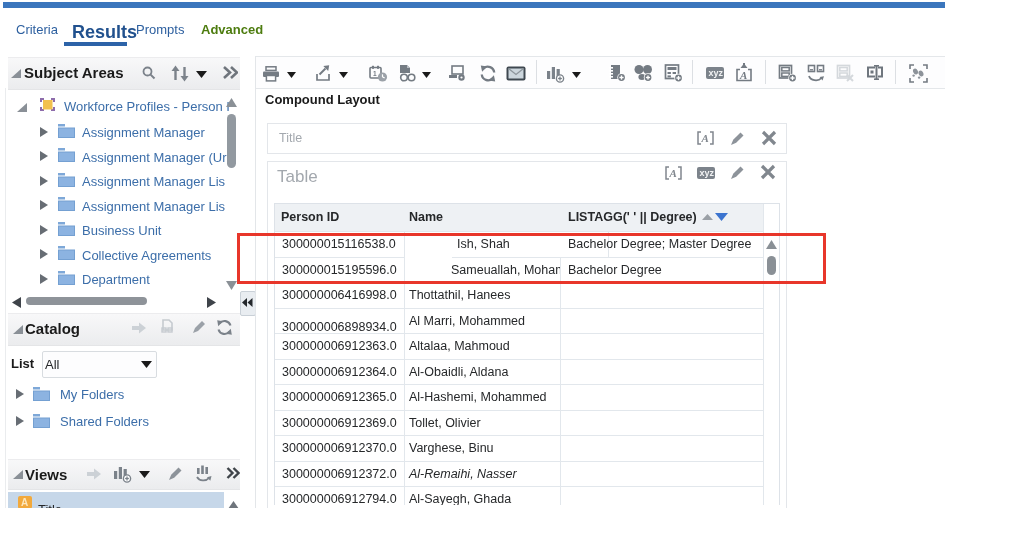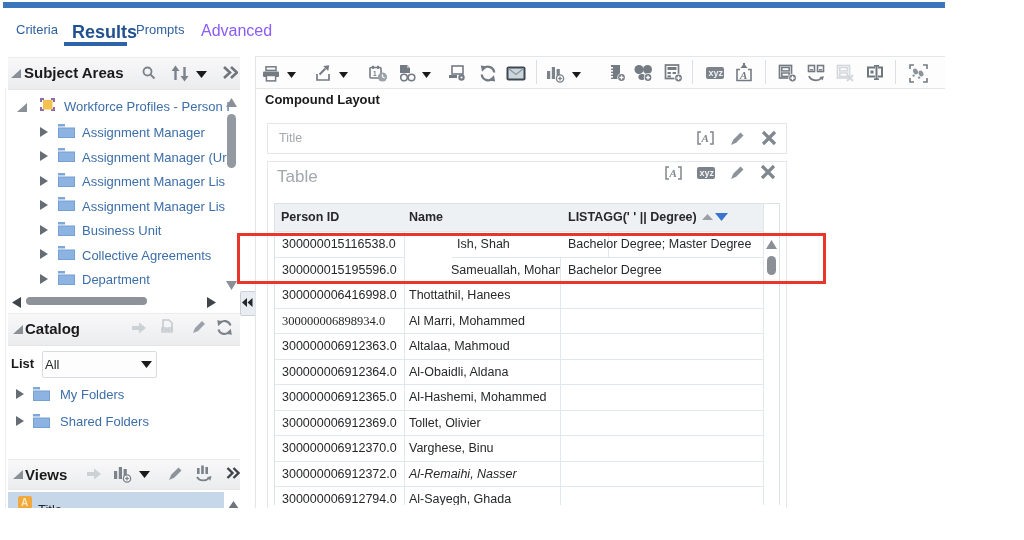--- a/index.html
+++ b/index.html
@@ -17,21 +17,21 @@
 </head>
 <body>
 <div id="root">
 
   <div class="abs" style="left:3px;top:2px;width:942px;height:6px;background:#3b76bd;"></div>
 
   <div class="abs" style="left:16px;top:22px;font-size:13px;color:#2c5f9f;">Criteria</div>
   <div class="abs" style="left:72px;top:22px;font-size:18px;font-weight:bold;color:#21518e;">Results</div>
   <div class="abs" style="left:64px;top:42px;width:63px;height:4px;background:#2d63a8;"></div>
   <div class="abs" style="left:136px;top:22px;font-size:13px;color:#2c5f9f;">Prompts</div>
-  <div class="abs" style="left:201px;top:22px;font-size:16px;color:#8b5cf6;">Advanced</div>
+  <div class="abs" style="left:201px;top:22px;font-size:13px;color:#4d7c0f;font-weight:bold;">Advanced</div>
 
   <div class="abs" style="left:5px;top:88px;width:1px;height:420px;background:#eaecee;"></div>
 
   <div class="hdrband" style="top:57px;border-bottom:1px solid #e4e5e7;"></div>
   <svg class="abs" style="left:11px;top:69px;" width="10" height="9" viewBox="0 0 10 9">
       <polygon points="0,9 10,0 10,9" fill="#8a9097"></polygon>
     </svg>
   <div class="hdrtxt" style="left:24px;top:64px;">Subject Areas</div>
 
   <svg class="abs" style="left:142px;top:66px;" width="14" height="14" viewBox="0 0 14 14">
@@ -467,21 +467,21 @@
     <div style="position:absolute;left:0;top:78.0px;width:129px;height:25.5px;" class="gridcell">
         <span style="position:absolute;left:7px;top:6px;">300000006416998.0</span>
       </div>
     <div style="position:absolute;left:129px;top:78.0px;width:156px;height:25.5px;" class="gridcell">
         <span style="position:absolute;left:5px;top:6px;">Thottathil, Hanees</span>
       </div>
     <div style="position:absolute;left:285px;top:78.0px;width:203px;height:25.5px;" class="gridcell">
         <span style="position:absolute;left:8px;top:6px;"></span>
       </div>
     <div style="position:absolute;left:0;top:103.5px;width:129px;height:25.5px;" class="gridcell">
-        <span style="position:absolute;left:7px;top:6px;font-family:Liberation Serif, serif;">300000006898934.0</span>
+        <span style="position:absolute;left:7px;top:12px;">300000006898934.0</span>
       </div>
     <div style="position:absolute;left:129px;top:103.5px;width:156px;height:25.5px;" class="gridcell">
         <span style="position:absolute;left:5px;top:6px;">Al Marri, Mohammed</span>
       </div>
     <div style="position:absolute;left:285px;top:103.5px;width:203px;height:25.5px;" class="gridcell">
         <span style="position:absolute;left:8px;top:6px;"></span>
       </div>
     <div style="position:absolute;left:0;top:129.0px;width:129px;height:25.5px;" class="gridcell">
         <span style="position:absolute;left:7px;top:6px;">300000006912363.0</span>
       </div>

